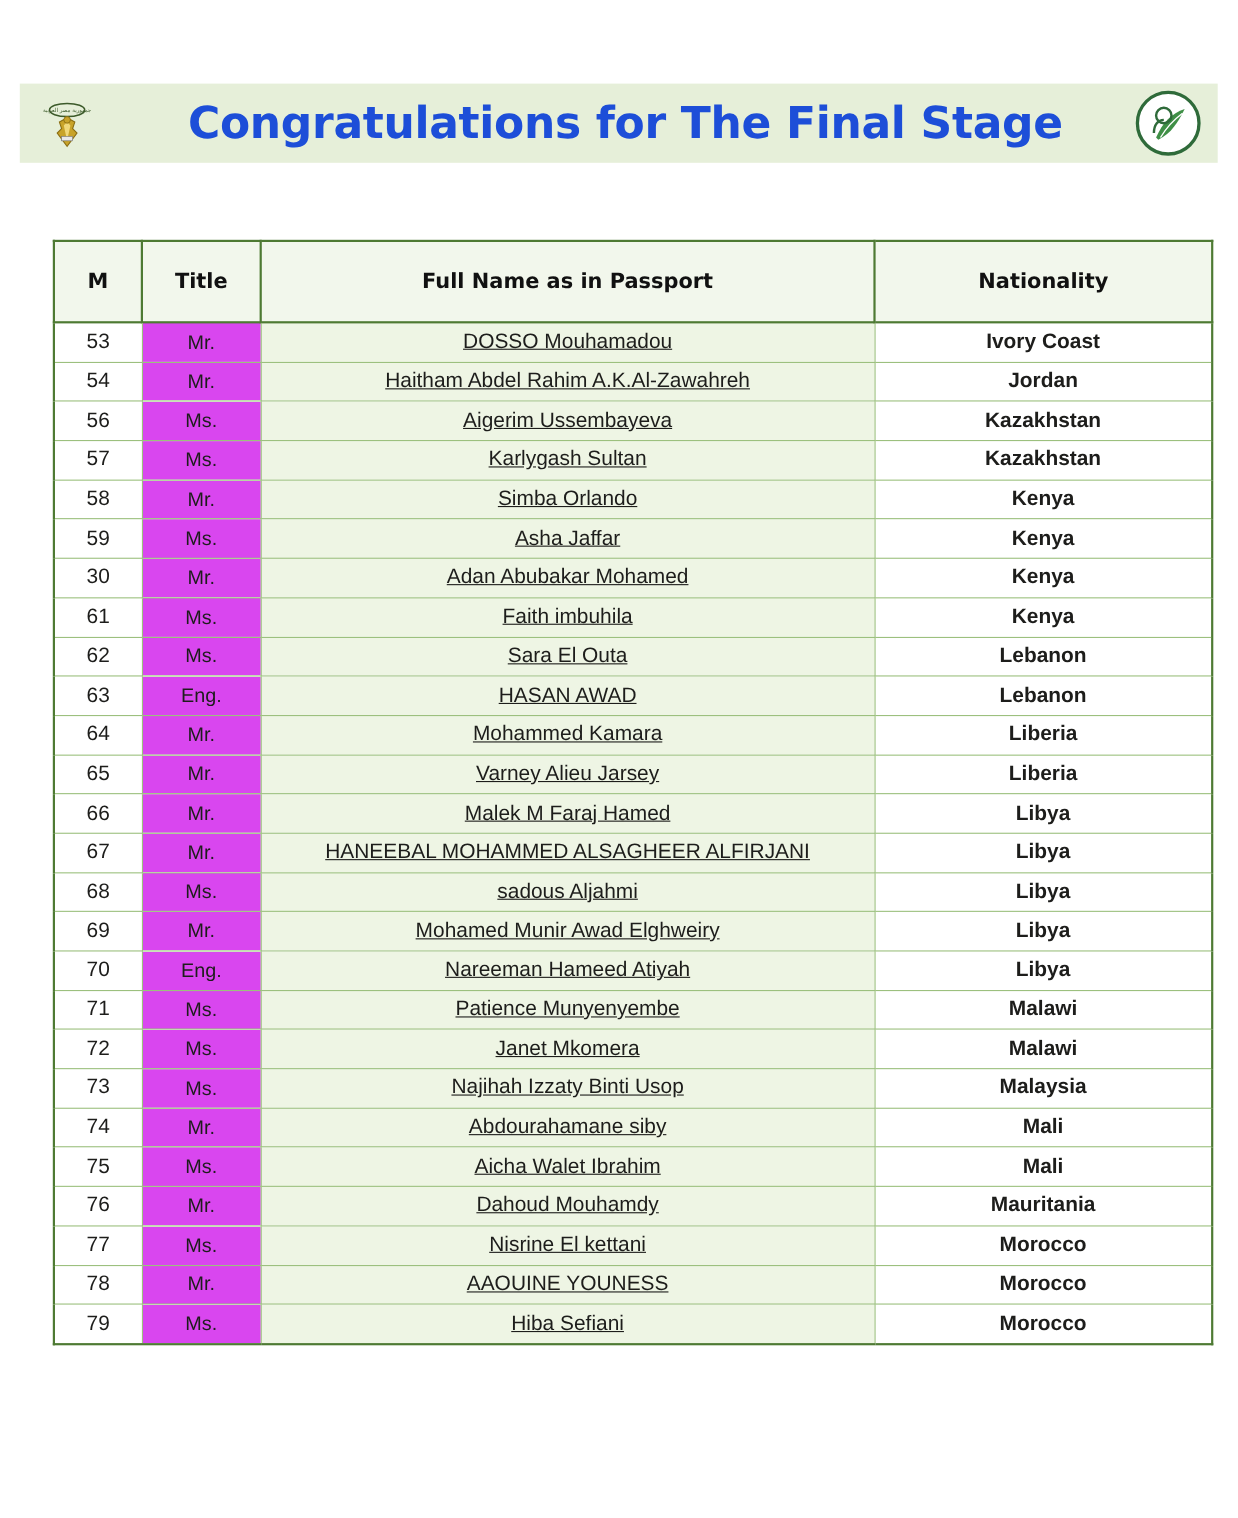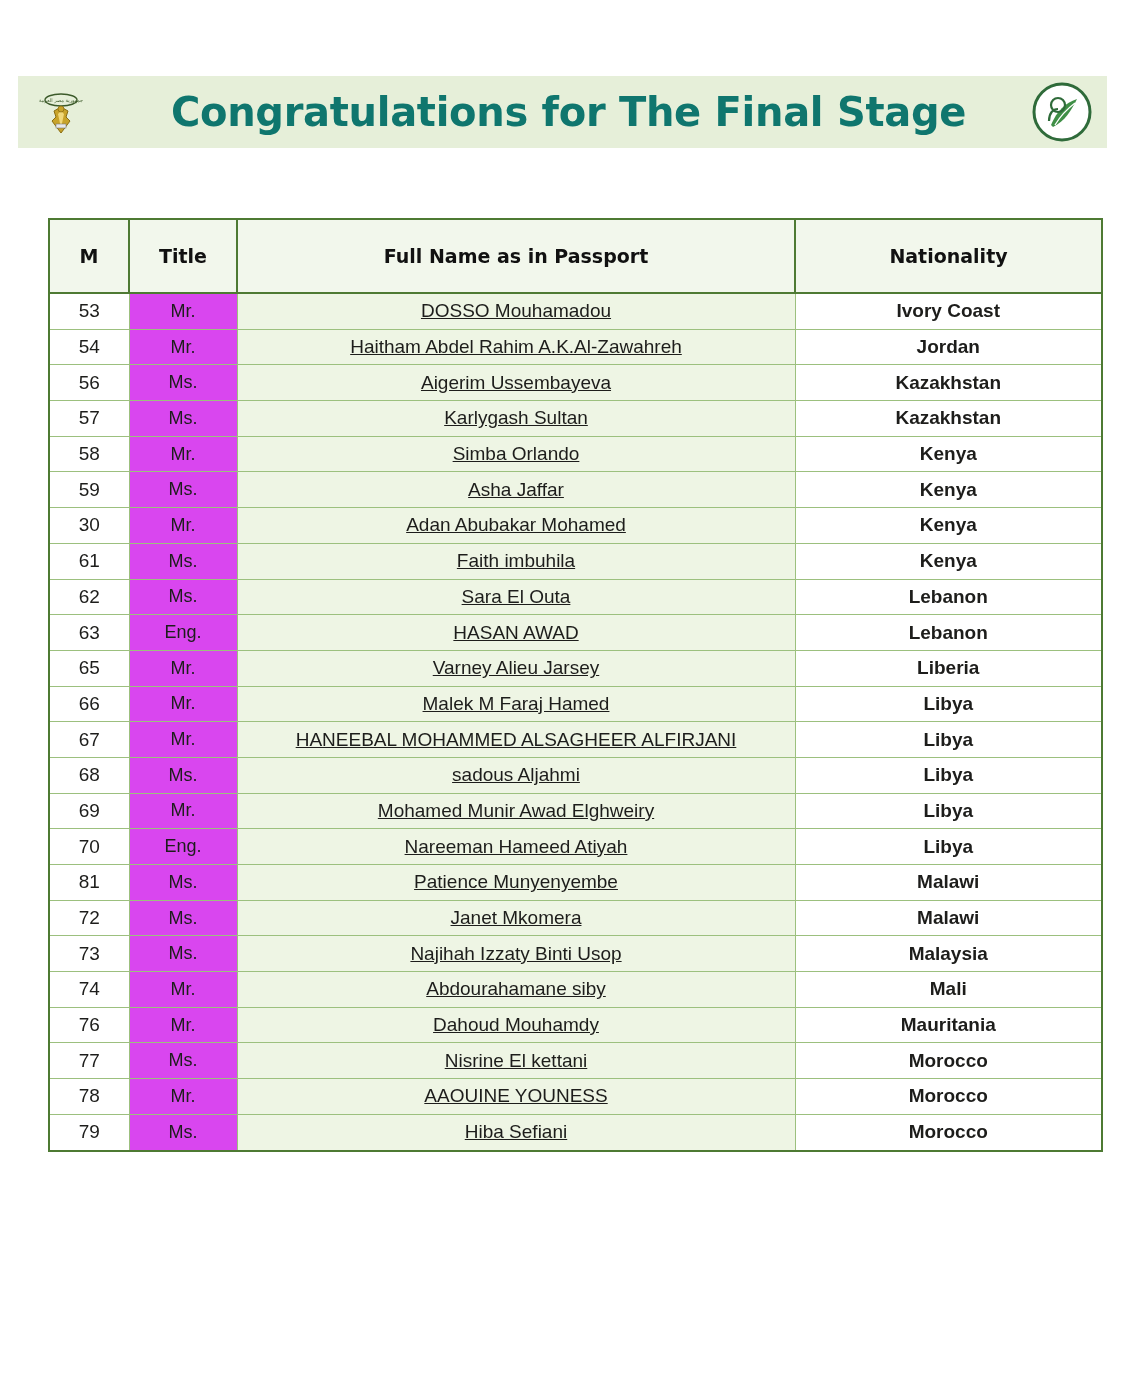--- a/index.html
+++ b/index.html
@@ -42,21 +42,21 @@
     display: flex;
     align-items: center;
     justify-content: center;
     position: relative;
   }
   .banner-title {
     font-family: "DejaVu Sans", sans-serif;
     font-weight: bold;
     font-size: 40px;
     letter-spacing: -0.3px;
-    color: #0f766e;
+    color: #1d4ed8;
     white-space: nowrap;
   }
   .banner-logo {
     width: 62px;
     height: 62px;
     flex: 0 0 62px;
     margin-left: -16px;
     display: flex;
     align-items: center;
     justify-content: center;
@@ -230,20 +230,26 @@
           <td class="col-name">Sara El Outa</td>
           <td class="col-nat">Lebanon</td>
         </tr>
         <tr>
           <td class="col-m">63</td>
           <td class="col-title">Eng.</td>
           <td class="col-name">HASAN AWAD</td>
           <td class="col-nat">Lebanon</td>
         </tr>
         <tr>
+          <td class="col-m">64</td>
+          <td class="col-title">Mr.</td>
+          <td class="col-name">Mohammed Kamara</td>
+          <td class="col-nat">Liberia</td>
+        </tr>
+        <tr>
           <td class="col-m">65</td>
           <td class="col-title">Mr.</td>
           <td class="col-name">Varney Alieu Jarsey</td>
           <td class="col-nat">Liberia</td>
         </tr>
         <tr>
           <td class="col-m">66</td>
           <td class="col-title">Mr.</td>
           <td class="col-name">Malek M Faraj Hamed</td>
           <td class="col-nat">Libya</td>
@@ -266,41 +272,47 @@
           <td class="col-name">Mohamed Munir Awad Elghweiry</td>
           <td class="col-nat">Libya</td>
         </tr>
         <tr>
           <td class="col-m">70</td>
           <td class="col-title">Eng.</td>
           <td class="col-name">Nareeman Hameed Atiyah</td>
           <td class="col-nat">Libya</td>
         </tr>
         <tr>
-          <td class="col-m">81</td>
+          <td class="col-m">71</td>
           <td class="col-title">Ms.</td>
           <td class="col-name">Patience Munyenyembe</td>
           <td class="col-nat">Malawi</td>
         </tr>
         <tr>
           <td class="col-m">72</td>
           <td class="col-title">Ms.</td>
           <td class="col-name">Janet Mkomera</td>
           <td class="col-nat">Malawi</td>
         </tr>
         <tr>
           <td class="col-m">73</td>
           <td class="col-title">Ms.</td>
           <td class="col-name">Najihah Izzaty Binti Usop</td>
           <td class="col-nat">Malaysia</td>
         </tr>
         <tr>
           <td class="col-m">74</td>
           <td class="col-title">Mr.</td>
           <td class="col-name">Abdourahamane siby</td>
+          <td class="col-nat">Mali</td>
+        </tr>
+        <tr>
+          <td class="col-m">75</td>
+          <td class="col-title">Ms.</td>
+          <td class="col-name">Aicha Walet Ibrahim</td>
           <td class="col-nat">Mali</td>
         </tr>
         <tr>
           <td class="col-m">76</td>
           <td class="col-title">Mr.</td>
           <td class="col-name">Dahoud Mouhamdy</td>
           <td class="col-nat">Mauritania</td>
         </tr>
         <tr>
           <td class="col-m">77</td>

